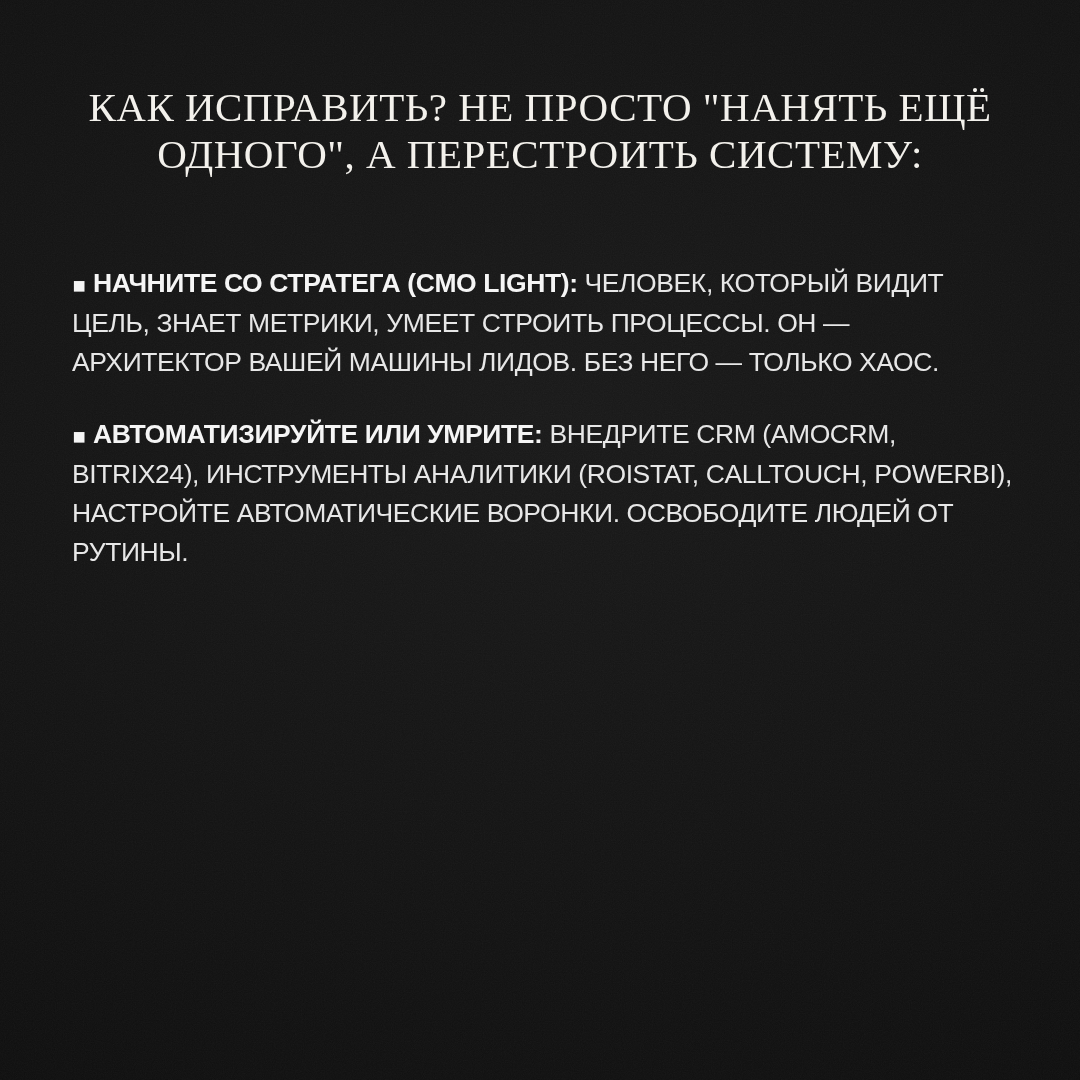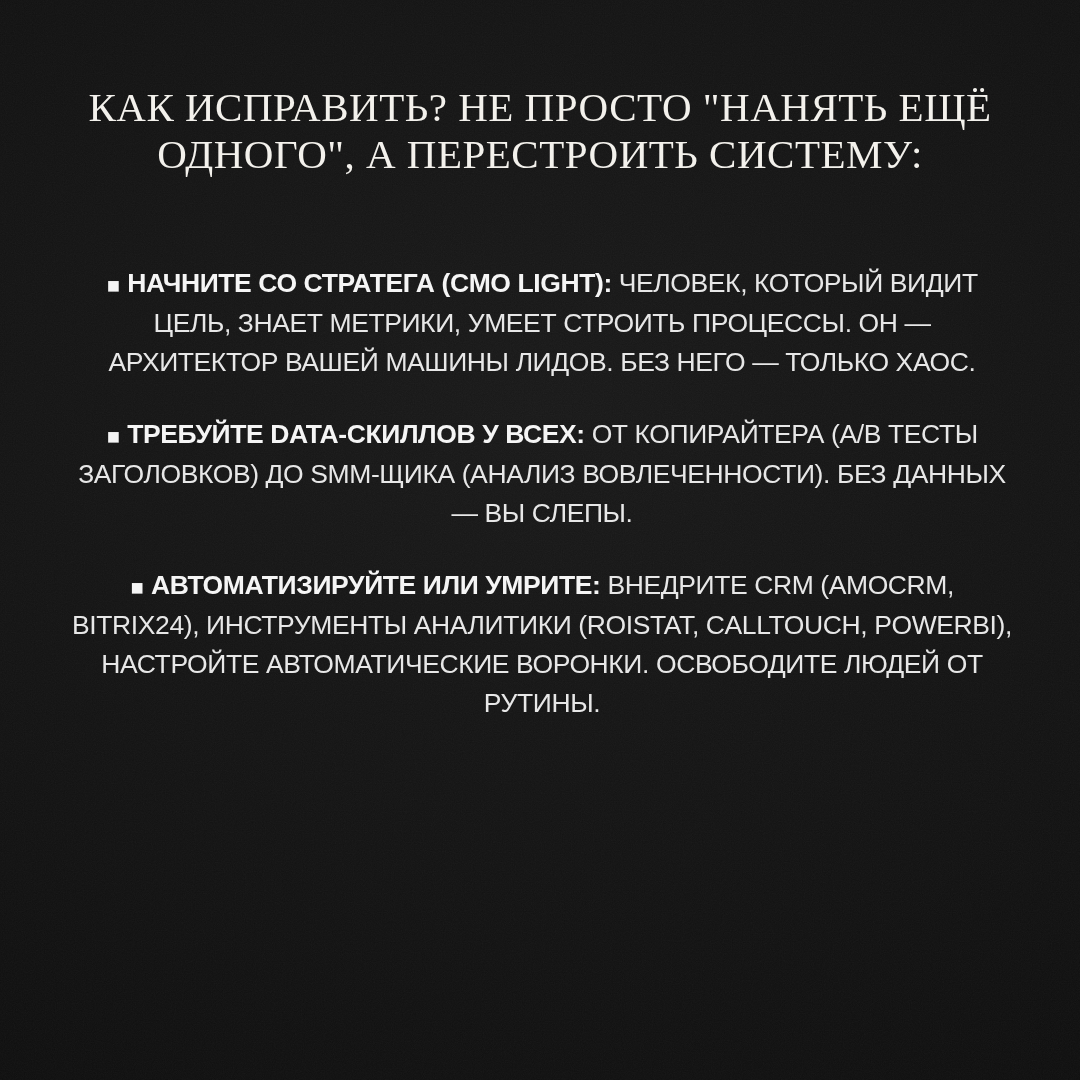--- a/index.html
+++ b/index.html
@@ -46,21 +46,20 @@
     top: 264px;
     left: 72px;
     width: 940px;
     color: #ececec;
     font-size: 26.5px;
     line-height: 39px;
     letter-spacing: -0.4px;
   }
   .bullet-item {
     margin: 0 0 33px 0;
-    text-align: center;
   }
   .bullet-marker {
     font-family: "DejaVu Sans", sans-serif;
     font-weight: 700;
     font-size: 0.8em;
     color: #f5f5f5;
   }
   .bullet-lead {
     font-weight: 700;
     color: #f5f5f5;
@@ -84,19 +83,18 @@
   </svg>
 
   <div class="title">
     <div>КАК ИСПРАВИТЬ? НЕ ПРОСТО "НАНЯТЬ ЕЩЁ</div>
     <div>ОДНОГО", А ПЕРЕСТРОИТЬ СИСТЕМУ:</div>
   </div>
 
   <div class="bullets">
   <p class="bullet-item"><span class="bullet-marker">▪</span> <span class="bullet-lead">НАЧНИТЕ СО СТРАТЕГА (CMO LIGHT):</span> <span class="bullet-rest">ЧЕЛОВЕК, КОТОРЫЙ ВИДИТ ЦЕЛЬ, ЗНАЕТ МЕТРИКИ, УМЕЕТ СТРОИТЬ ПРОЦЕССЫ. ОН — АРХИТЕКТОР ВАШЕЙ МАШИНЫ ЛИДОВ. БЕЗ НЕГО — ТОЛЬКО ХАОС.</span></p>
 
-  <p class="bullet-item"><span class="bullet-marker">▪</span> <span class="bullet-lead">ТРЕБУЙТЕ DATA-СКИЛЛОВ У ВСЕХ:</span> <span class="bullet-rest">ОТ КОПИРАЙТЕРА (A/B ТЕСТЫ ЗАГОЛОВКОВ) ДО SMM-ЩИКА (АНАЛИЗ ВОВЛЕЧЕННОСТИ). БЕЗ ДАННЫХ — ВЫ СЛЕПЫ.</span></p>
 
   <p class="bullet-item"><span class="bullet-marker">▪</span> <span class="bullet-lead">АВТОМАТИЗИРУЙТЕ ИЛИ УМРИТЕ:</span> <span class="bullet-rest">ВНЕДРИТЕ CRM (AMOCRM, BITRIX24), ИНСТРУМЕНТЫ АНАЛИТИКИ (ROISTAT, CALLTOUCH, POWERBI), НАСТРОЙТЕ АВТОМАТИЧЕСКИЕ ВОРОНКИ. ОСВОБОДИТЕ ЛЮДЕЙ ОТ РУТИНЫ.</span></p>
 
 </div>
 
 </div>
 
 </body></html>

